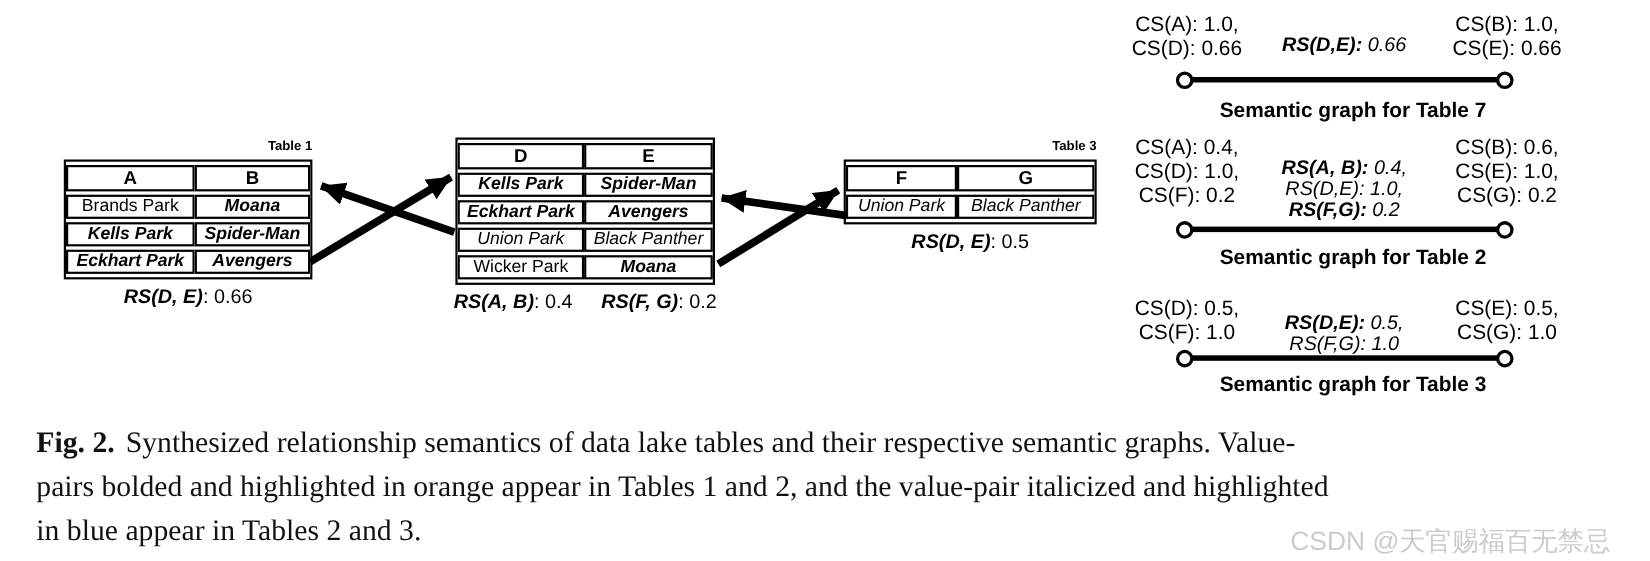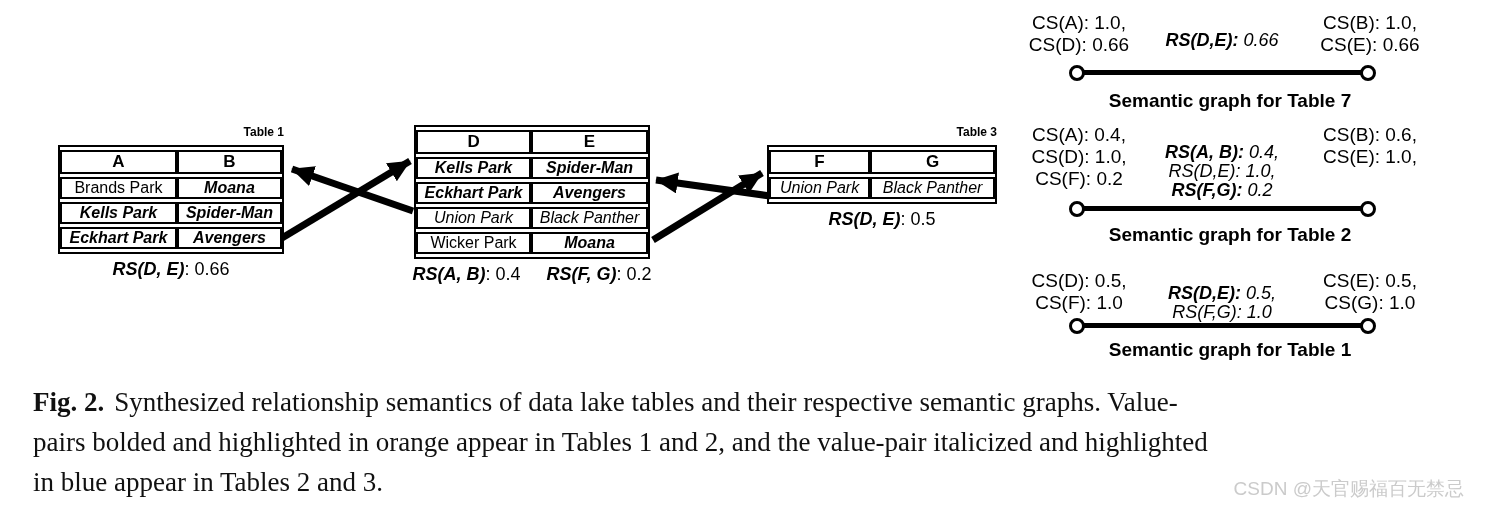--- a/index.html
+++ b/index.html
@@ -59,21 +59,21 @@
   #gb3 .glabels { top:12px; } #gb3 .gedge { top:26px; }
   #gb3 .gline { top:65px; }  #gb3 .gnode.l { left:49px; top:60px; } #gb3 .gnode.r { left:340px; top:60px; }
   #gb3 .gcaption { top:81px; }
 
   
   .figcaption { position:absolute; left:33px; top:382px; width:1440px;
                 font-family:"Liberation Serif", serif; font-size:27px; line-height:40px; color:#111; }
   .figprefix { font-weight:bold; padding-right:10px; }
 
   
-  .watermark { position:absolute; right:36px; top:476px; font-size:19px;
+  .watermark { position:absolute; right:36px; top:476px; font-size:24px;
                color:#cbcbcb; font-family:"Liberation Sans", sans-serif; }
 </style>
 </head>
 <body>
 
 <div class="canvas" style="--orange: #FDB713; --blue: #56B4E9;">
 
   <div class="tblock" id="tb1">
     <div class="ttitle">Table 1</div>
     <div class="twrap">
@@ -200,20 +200,21 @@
         <div>CS(F): 0.2</div>
       </div>
     <div class="gedge">
         <div><span class="ename b">RS(A, B):</span><span> 0.4,</span></div>
         <div><span class="ename">RS(D,E):</span><span> 1.0,</span></div>
         <div><span class="ename b">RS(F,G):</span><span> 0.2</span></div>
       </div>
     <div class="glabels right">
         <div>CS(B): 0.6,</div>
         <div>CS(E): 1.0,</div>
+        <div>CS(G): 0.2</div>
       </div>
     <div class="gline"></div>
     <div class="gnode l"></div>
     <div class="gnode r"></div>
     <div class="gcaption">Semantic graph for Table 2</div>
   </div>
 
   <div class="gblock" id="gb3">
     <div class="glabels left">
         <div>CS(D): 0.5,</div>
@@ -223,21 +224,21 @@
         <div><span class="ename b">RS(D,E):</span><span> 0.5,</span></div>
         <div><span class="ename">RS(F,G):</span><span> 1.0</span></div>
       </div>
     <div class="glabels right">
         <div>CS(E): 0.5,</div>
         <div>CS(G): 1.0</div>
       </div>
     <div class="gline"></div>
     <div class="gnode l"></div>
     <div class="gnode r"></div>
-    <div class="gcaption">Semantic graph for Table 1</div>
+    <div class="gcaption">Semantic graph for Table 3</div>
   </div>
 
   <div class="figcaption">
     <div class="cline">
       <span class="figprefix">Fig. 2.</span><span>Synthesized relationship semantics of data lake tables and their respective semantic graphs. Value-</span>
     </div>
     <div class="cline">pairs bolded and highlighted in orange appear in Tables 1 and 2, and the value-pair italicized and highlighted</div>
     <div class="cline">in blue appear in Tables 2 and 3.</div>
   </div>
 

